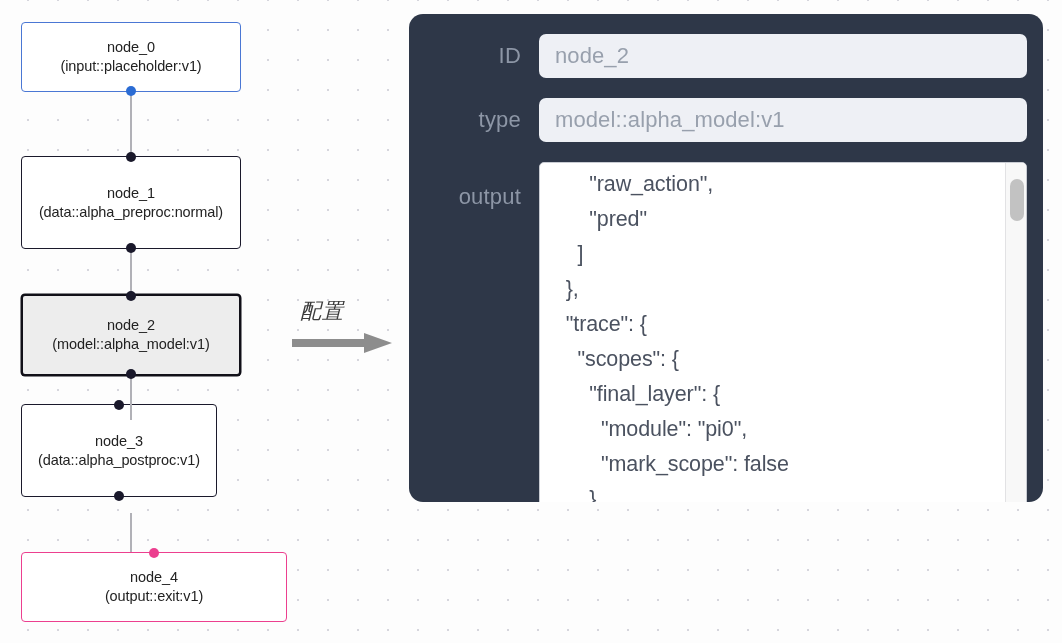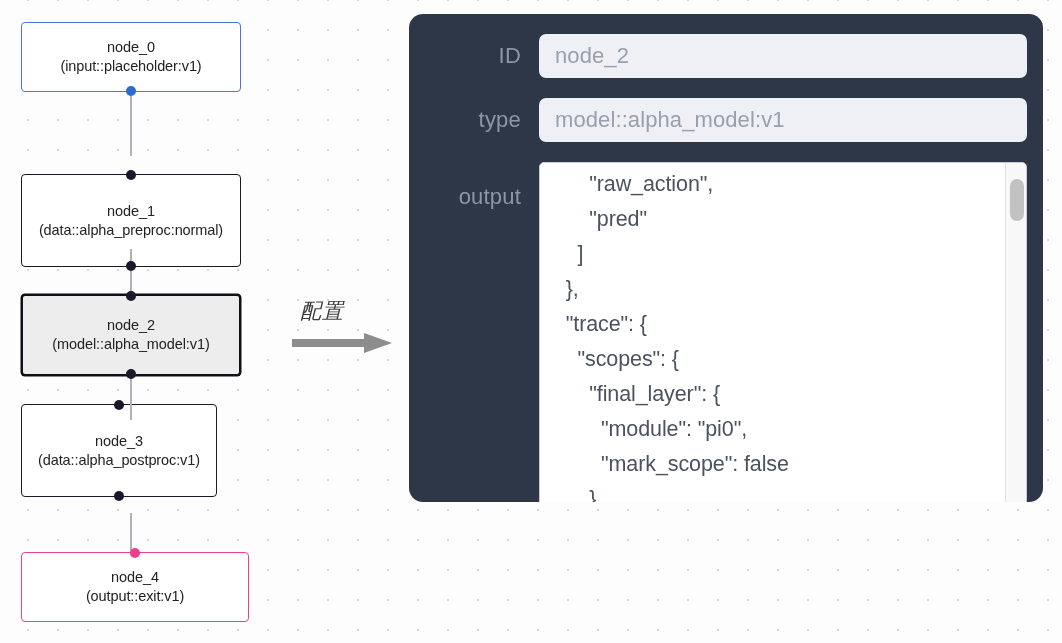--- a/index.html
+++ b/index.html
@@ -199,42 +199,42 @@
   <div class="edge" style="top:249px;height:45px;"></div>
   <div class="edge" style="top:376px;height:44px;"></div>
   <div class="edge" style="top:513px;height:39px;"></div>
 
   <div class="node input" style="left:21px;top:22px;width:220px;height:70px;">
     <span class="node-line">node_0</span>
     <span class="node-line">(input::placeholder:v1)</span>
     <div class="handle bottom blue"></div>
   </div>
 
-  <div class="node" style="left:21px;top:156px;width:220px;height:93px;margin-top:18px;">
+  <div class="node" style="left:21px;top:156px;width:220px;height:93px;">
     <span class="node-line">node_1</span>
     <span class="node-line">(data::alpha_preproc:normal)</span>
     <div class="handle top"></div>
     <div class="handle bottom"></div>
   </div>
 
   <div class="node selected" style="left:21px;top:294px;width:220px;height:82px;">
     <span class="node-line">node_2</span>
     <span class="node-line">(model::alpha_model:v1)</span>
     <div class="handle top"></div>
     <div class="handle bottom"></div>
   </div>
 
   <div class="node" style="left:21px;top:404px;width:196px;height:93px;">
     <span class="node-line">node_3</span>
     <span class="node-line">(data::alpha_postproc:v1)</span>
     <div class="handle top"></div>
     <div class="handle bottom"></div>
   </div>
 
-  <div class="node output" style="left:21px;top:552px;width:228px;height:70px;">
+  <div class="node output" style="left:21px;top:552px;width:266px;height:70px;">
     <span class="node-line">node_4</span>
     <span class="node-line">(output::exit:v1)</span>
     <div class="handle top pink"></div>
   </div>
 
   <div class="arrow-group">
     <div class="arrow-label">配置</div>
     <svg class="arrow-shape" viewBox="0 0 100 20">
       <path d="M0 6 L72 6 L72 0 L100 10 L72 20 L72 14 L0 14 Z" fill="#8d8d8d"></path>
     </svg>

